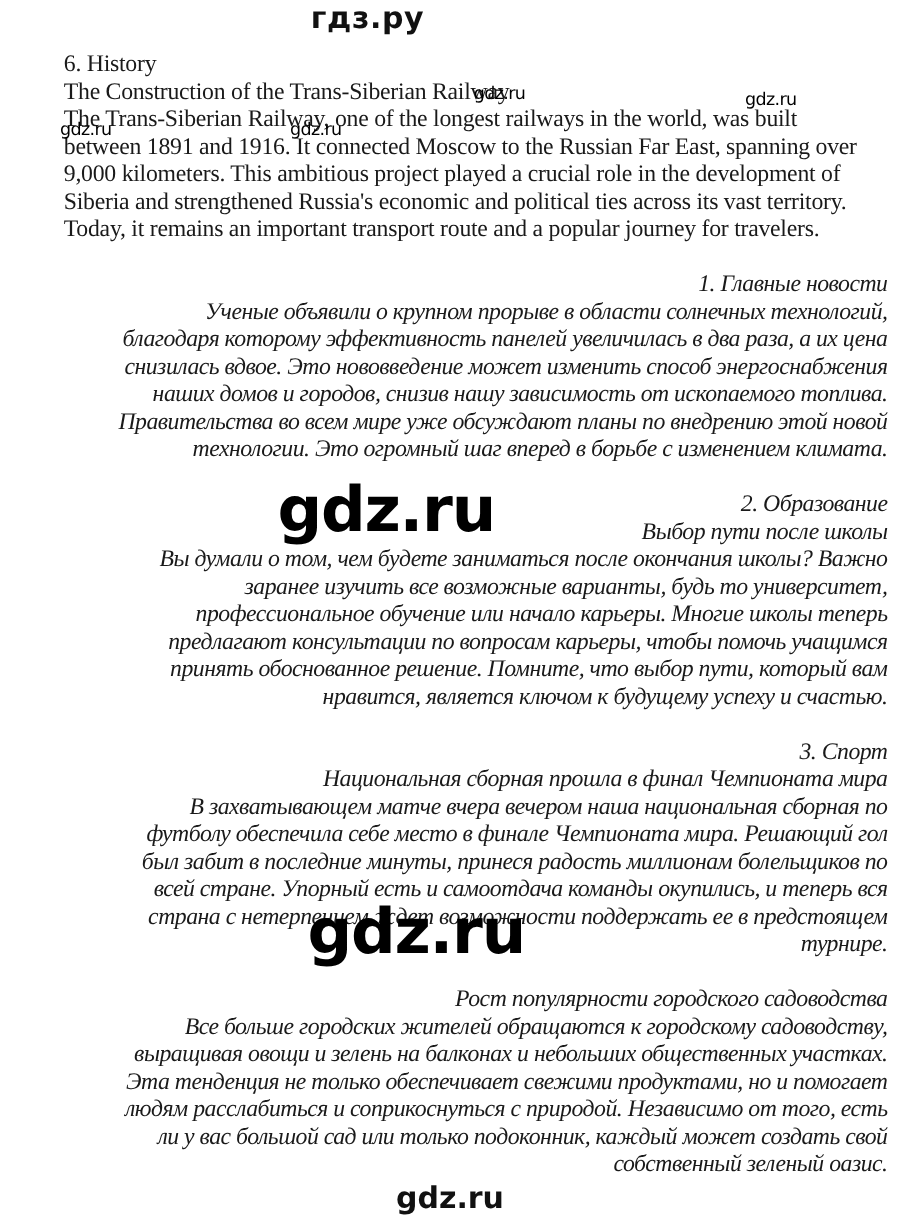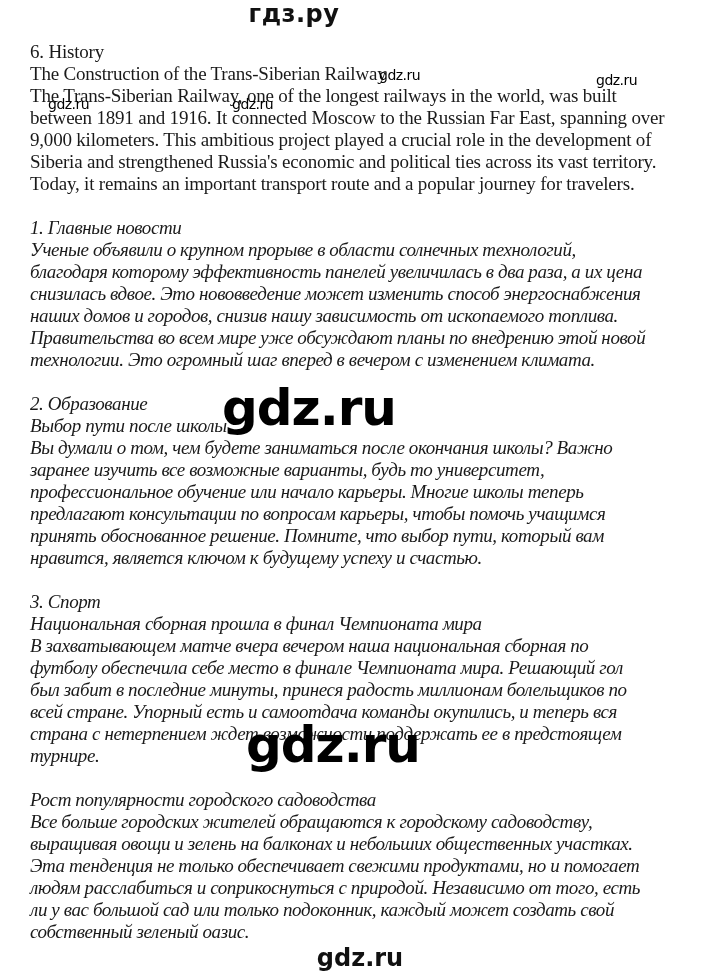--- a/index.html
+++ b/index.html
@@ -15,22 +15,22 @@
     .footer-logo {
       position: absolute; top: 944px; left: 0; width: 720px; text-align: center;
       font-family: "DejaVu Sans", sans-serif; font-weight: bold; font-size: 24px;
       color: #111; line-height: 28px;
     }
     .content {
       position: absolute; left: 30px; top: 41px; width: 680px;
       font-family: "Liberation Serif", serif; font-size: 19px; line-height: 22px;
       letter-spacing: -0.2px;
     }
-    .line { white-space: nowrap; }
-    .ital { font-style: italic; letter-spacing: -0.4px; }
+    .line { white-space: nowrap; margin-left: 21px; }
+    .ital { font-style: italic; letter-spacing: -0.4px; text-align: right; }
     .gap { height: 22px; }
     .wm-small {
       position: absolute; font-family: "DejaVu Sans", sans-serif; font-size: 14px;
       color: #000; line-height: 16px; letter-spacing: -0.5px;
     }
     .wm-big {
       position: absolute; font-family: "DejaVu Sans", sans-serif; font-weight: bold;
       font-size: 50px; color: #000; line-height: 54px; letter-spacing: -1px;
     }
   </style>
@@ -51,21 +51,21 @@
   </div>
   <div class="gap"></div>
 
   <div class="ital">
     <div class="line">1. Главные новости</div>
     <div class="line">Ученые объявили о крупном прорыве в области солнечных технологий,</div>
     <div class="line">благодаря которому эффективность панелей увеличилась в два раза, а их цена</div>
     <div class="line">снизилась вдвое. Это нововведение может изменить способ энергоснабжения</div>
     <div class="line">наших домов и городов, снизив нашу зависимость от ископаемого топлива.</div>
     <div class="line">Правительства во всем мире уже обсуждают планы по внедрению этой новой</div>
-    <div class="line">технологии. Это огромный шаг вперед в вечером с изменением климата.</div>
+    <div class="line">технологии. Это огромный шаг вперед в борьбе с изменением климата.</div>
   </div>
   <div class="gap"></div>
 
   <div class="ital">
     <div class="line">2. Образование</div>
     <div class="line">Выбор пути после школы</div>
     <div class="line">Вы думали о том, чем будете заниматься после окончания школы? Важно</div>
     <div class="line">заранее изучить все возможные варианты, будь то университет,</div>
     <div class="line">профессиональное обучение или начало карьеры. Многие школы теперь</div>
     <div class="line">предлагают консультации по вопросам карьеры, чтобы помочь учащимся</div>

